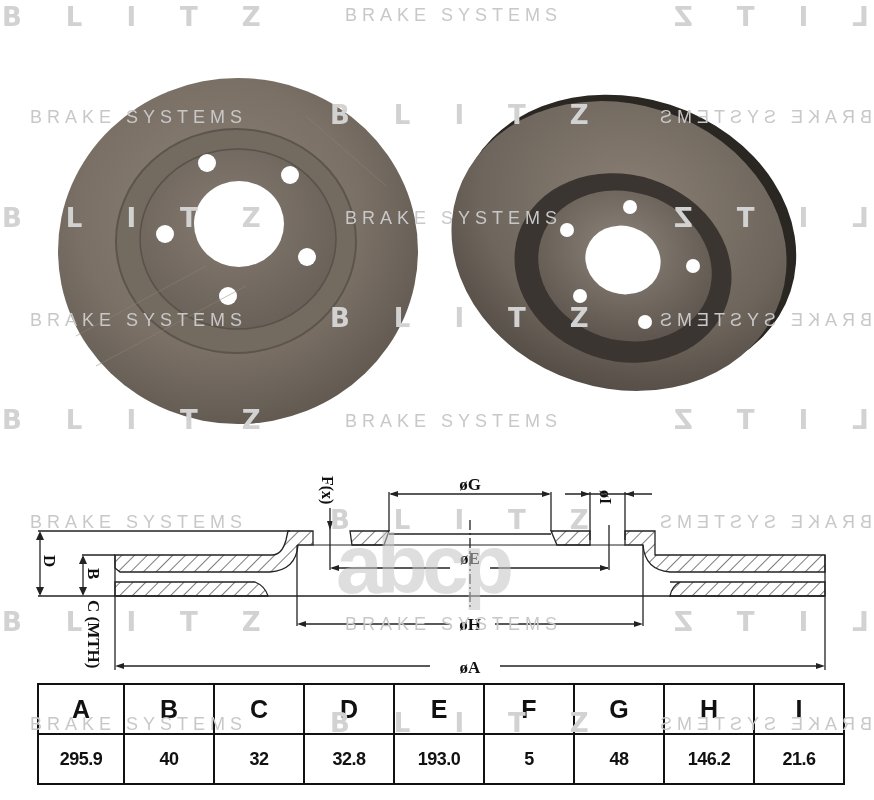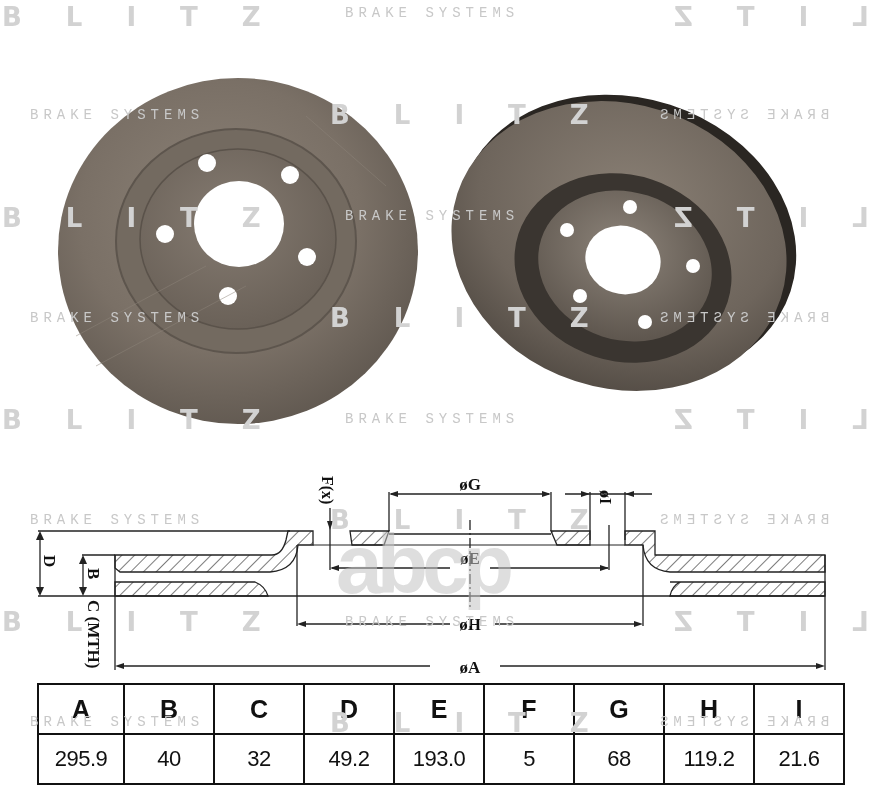--- a/index.html
+++ b/index.html
@@ -1,25 +1,25 @@
 <!DOCTYPE html>
 <html><head>
 <meta charset="utf-8">
 <style>
   html, body { margin:0; padding:0; background:#ffffff; }
   body { width:874px; height:800px; position:relative; overflow:hidden; font-family:"Liberation Sans", sans-serif; }
   .wm { position:absolute; color:#d2d2d2; white-space:nowrap; pointer-events:none; z-index:5; }
   .wm-blitz { font-family:"DejaVu Sans", sans-serif; font-weight:bold; font-size:26px; }
-  .wm-brake { font-family:Liberation Mono, monospace; font-size:14px; letter-spacing:5px; color:#c8c8c8; }
+  .wm-brake { font-family:Liberation Sans, sans-serif; font-size:18px; letter-spacing:5px; color:#c8c8c8; }
   .mirror { transform:scaleX(-1); display:inline-block; }
   .disc-wrap { position:absolute; z-index:1; }
   .spec-table { position:absolute; left:37px; top:683px; border-collapse:collapse; z-index:2; }
   .spec-table td { border:2px solid #111; text-align:center; color:#111; }
   .spec-table .hd td { height:46px; font-size:25px; font-weight:bold; }
-  .spec-table .vl td { height:46px; font-size:22px; font-weight:normal; letter-spacing:-0.5px; }
+  .spec-table .vl td { height:46px; font-size:18px; font-weight:bold; letter-spacing:-0.5px; }
   .drawing { position:absolute; left:0; top:460px; z-index:1; }
   .abcp { position:absolute; left:336px; top:522px; font-size:84px; font-weight:bold; color:#c4c4c4; opacity:0.55; z-index:3; letter-spacing:-6px; line-height:1; }
 </style>
 </head>
 <body>
 
 <div class="wm wm-blitz" style="left:2px;top:2px;letter-spacing:44px;">BLITZ</div>
 <div class="wm wm-brake" style="left:345px;top:5px;">BRAKE SYSTEMS</div>
 <div class="wm wm-blitz" style="left:630px;top:2px;letter-spacing:44px;"><span class="mirror">BLITZ</span></div>
 
@@ -201,21 +201,21 @@
     <td style="width:86px">E</td>
     <td style="width:86px">F</td>
     <td style="width:86px">G</td>
     <td style="width:86px">H</td>
     <td style="width:86px">I</td>
   </tr>
   <tr class="vl">
     <td>295.9</td>
     <td>40</td>
     <td>32</td>
-    <td>49.2</td>
+    <td>32.8</td>
     <td>193.0</td>
     <td>5</td>
-    <td>68</td>
-    <td>119.2</td>
+    <td>48</td>
+    <td>146.2</td>
     <td>21.6</td>
   </tr>
 </tbody>
   </table>
 
 </body></html>

